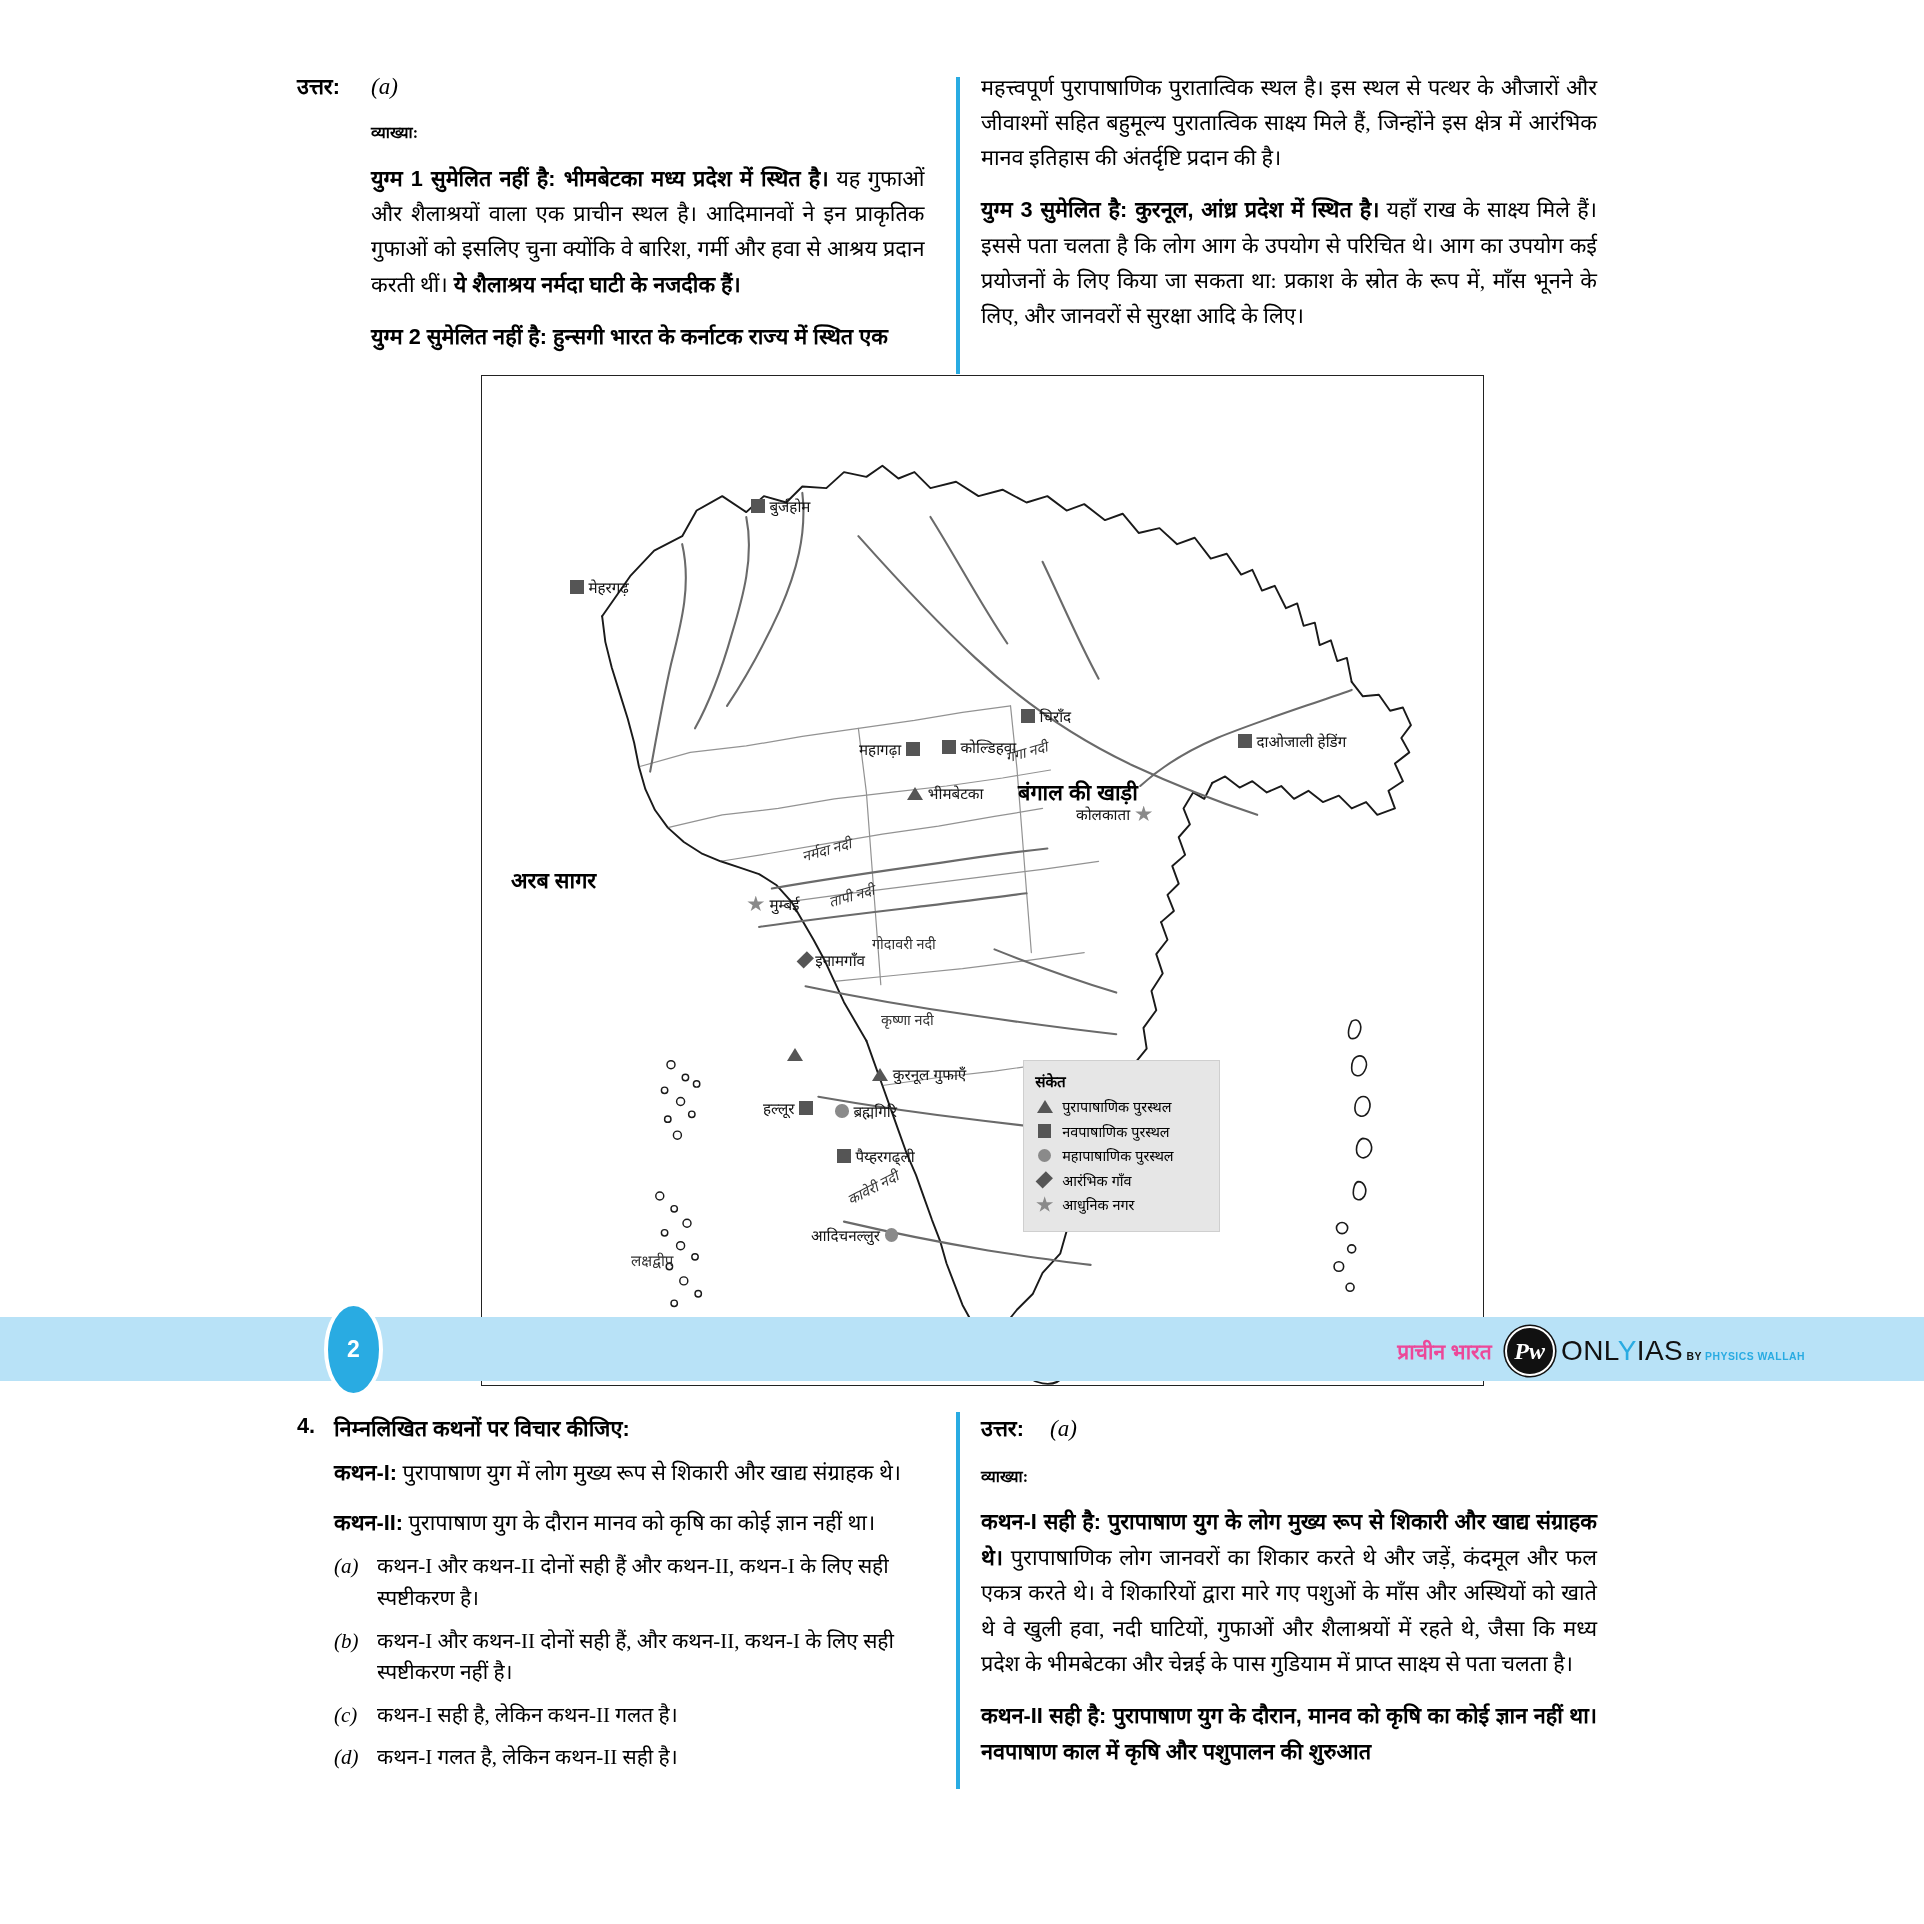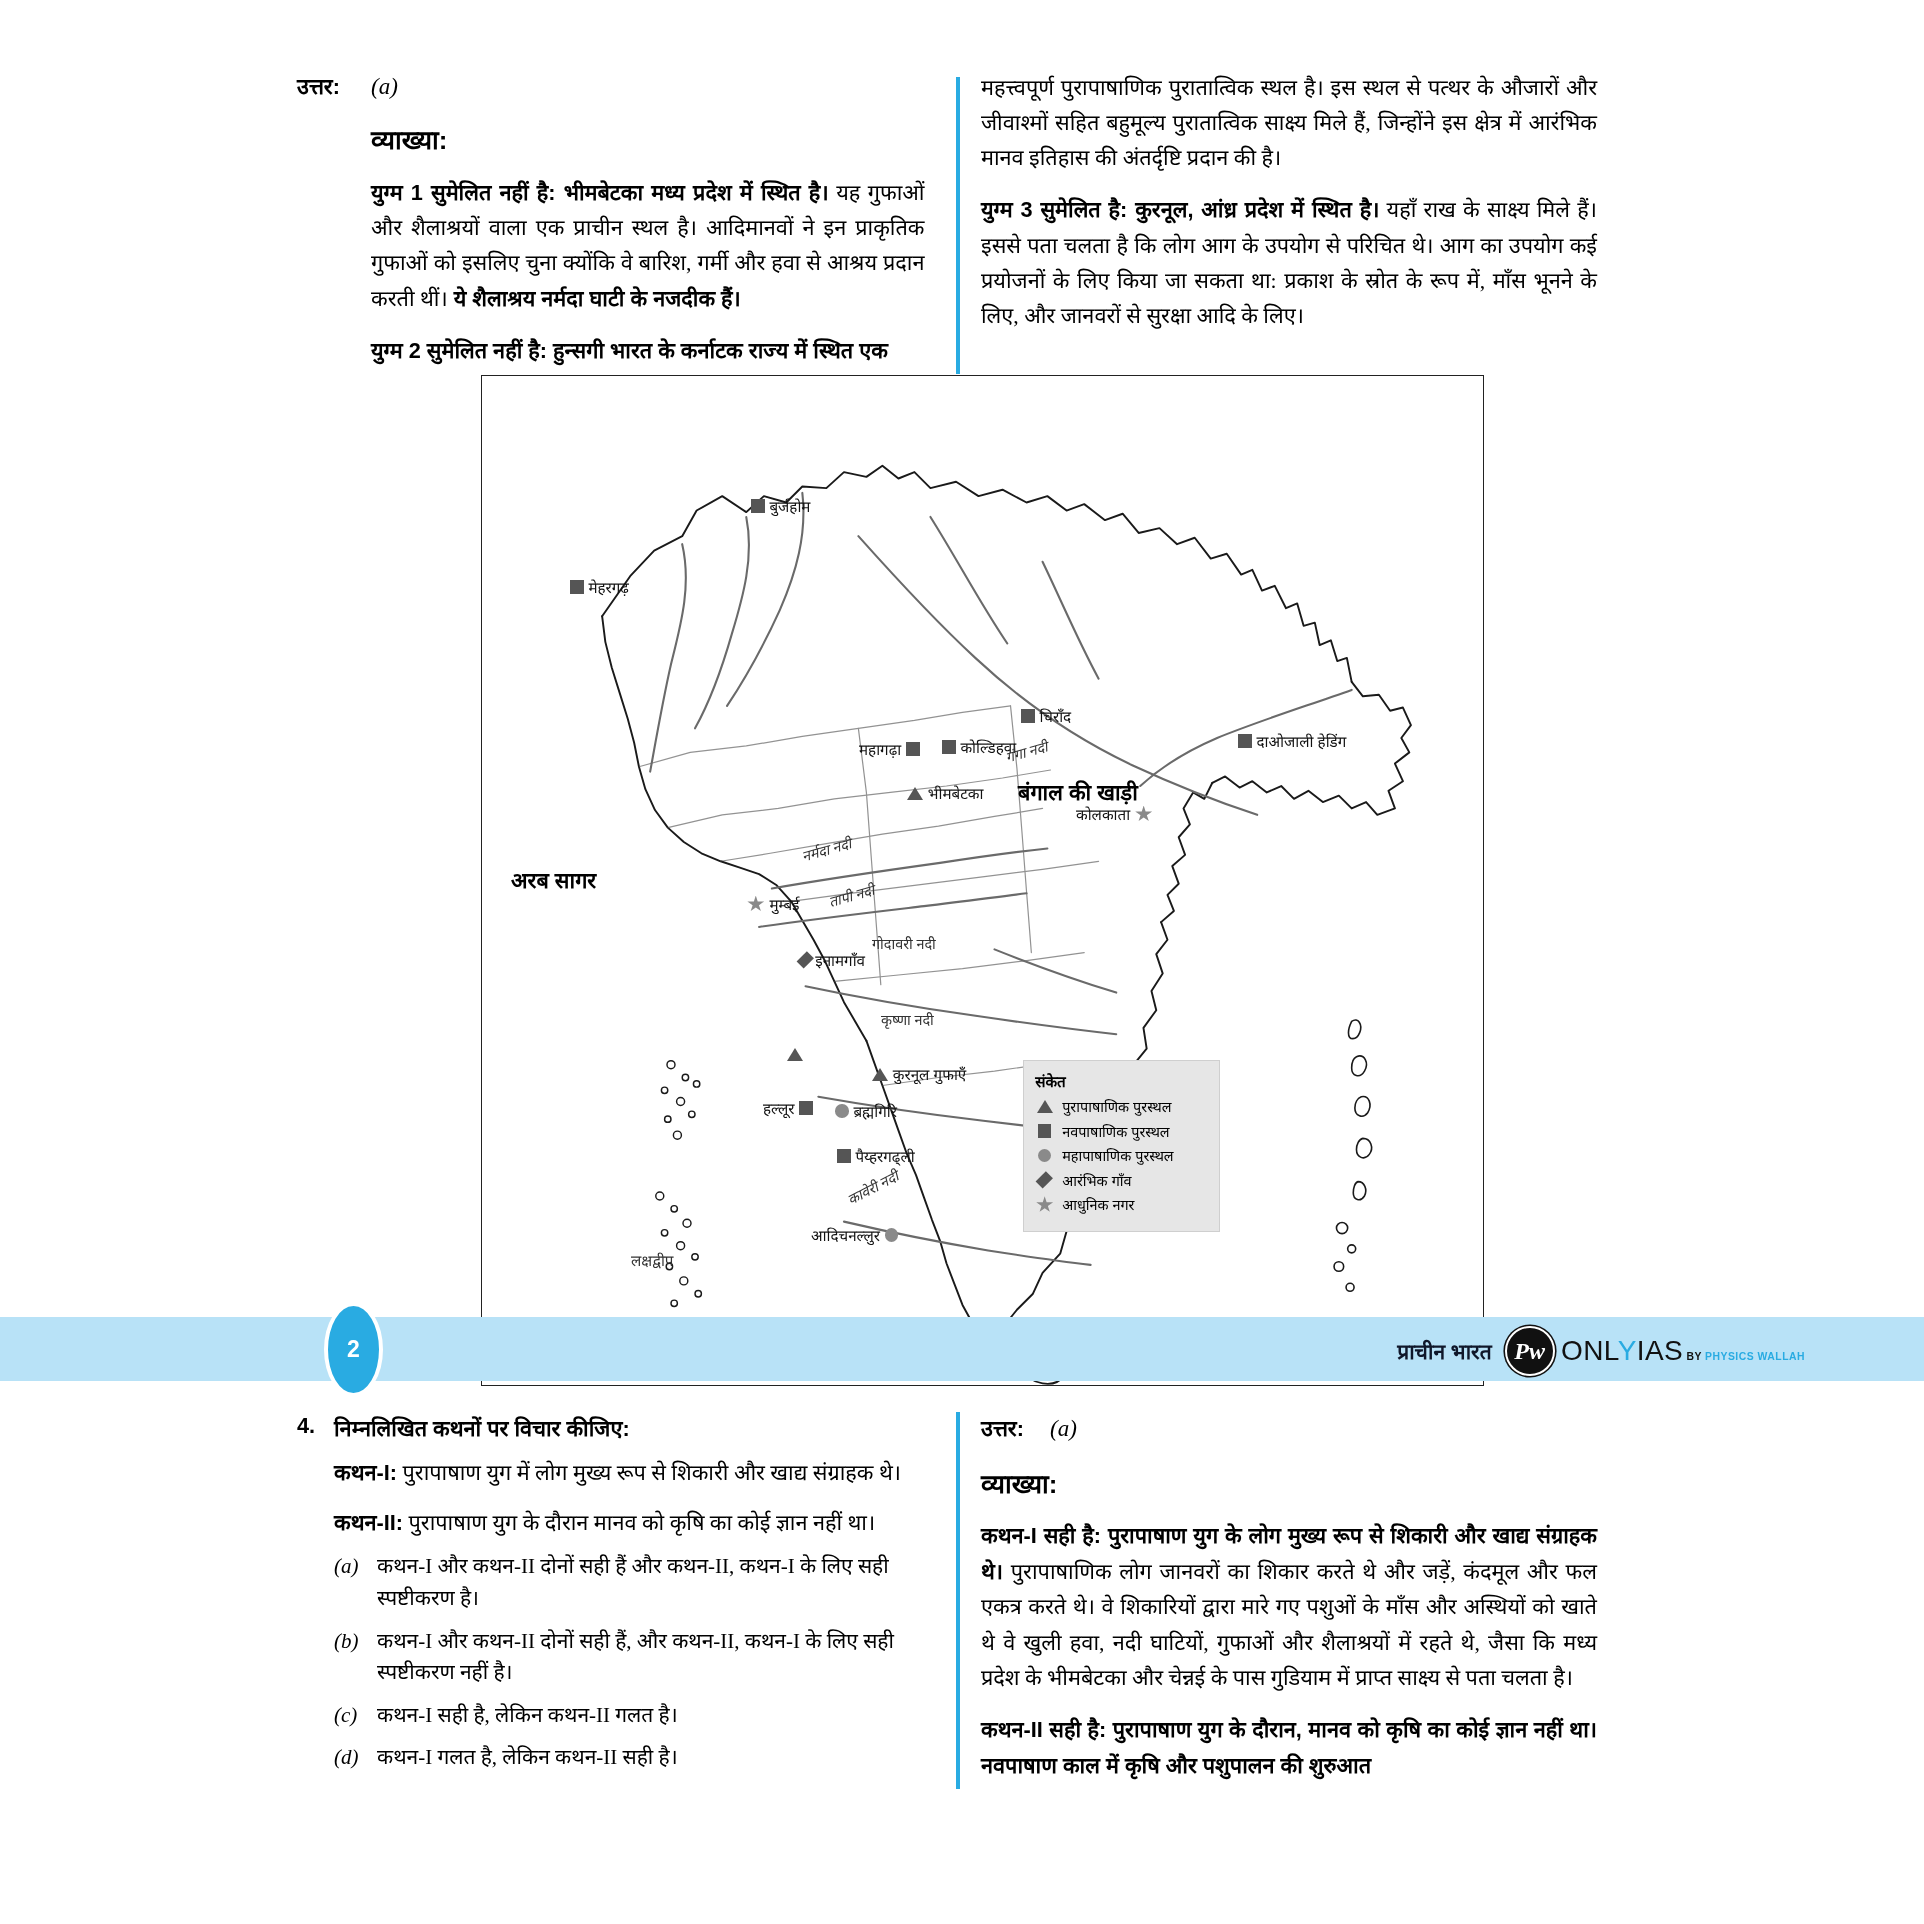--- a/index.html
+++ b/index.html
@@ -62,23 +62,23 @@
     width: 74px;
     flex: none;
   }
   .ans-opt {
     font-family: "Liberation Serif", serif;
     font-style: italic;
     font-size: 23px;
   }
 
   .subhead {
-    font-family: Liberation Sans, sans-serif;
-    font-weight: bold;
-    font-size: 26px;
+    font-family: Liberation Serif, serif;
+    font-weight: bold;
+    font-size: 16px;
     margin: 0 0 17.6px 74px;
   }
   .para {
     font-size: 21.7px;
     line-height: 1.62;
     text-align: justify;
     margin: 0 0 16px 74px;
   }
   .col.right .para, .col.right .subhead { margin-left: 0; }
   .para .lead {
@@ -236,21 +236,21 @@
   }
   .footer-right {
     position: absolute;
     right: 120px; bottom: 58px;
     display: flex; align-items: center; gap: 13px;
   }
   .footer-brandtext {
     font-family: "Liberation Sans", sans-serif;
     font-weight: bold;
     font-size: 21px;
-    color: #0f172a;
+    color: #ec4899;
   }
   .logo-wrap { display: flex; align-items: center; gap: 6.4px; }
   .logo-badge {
     width: 50px; height: 50px; border-radius: 50%;
     background: #111; color: #fff;
     display: flex; align-items: center; justify-content: center;
     font-family: "Liberation Serif", serif;
     font-weight: bold; font-style: italic;
     font-size: 24px;
     border: 2.4px solid #fff;

